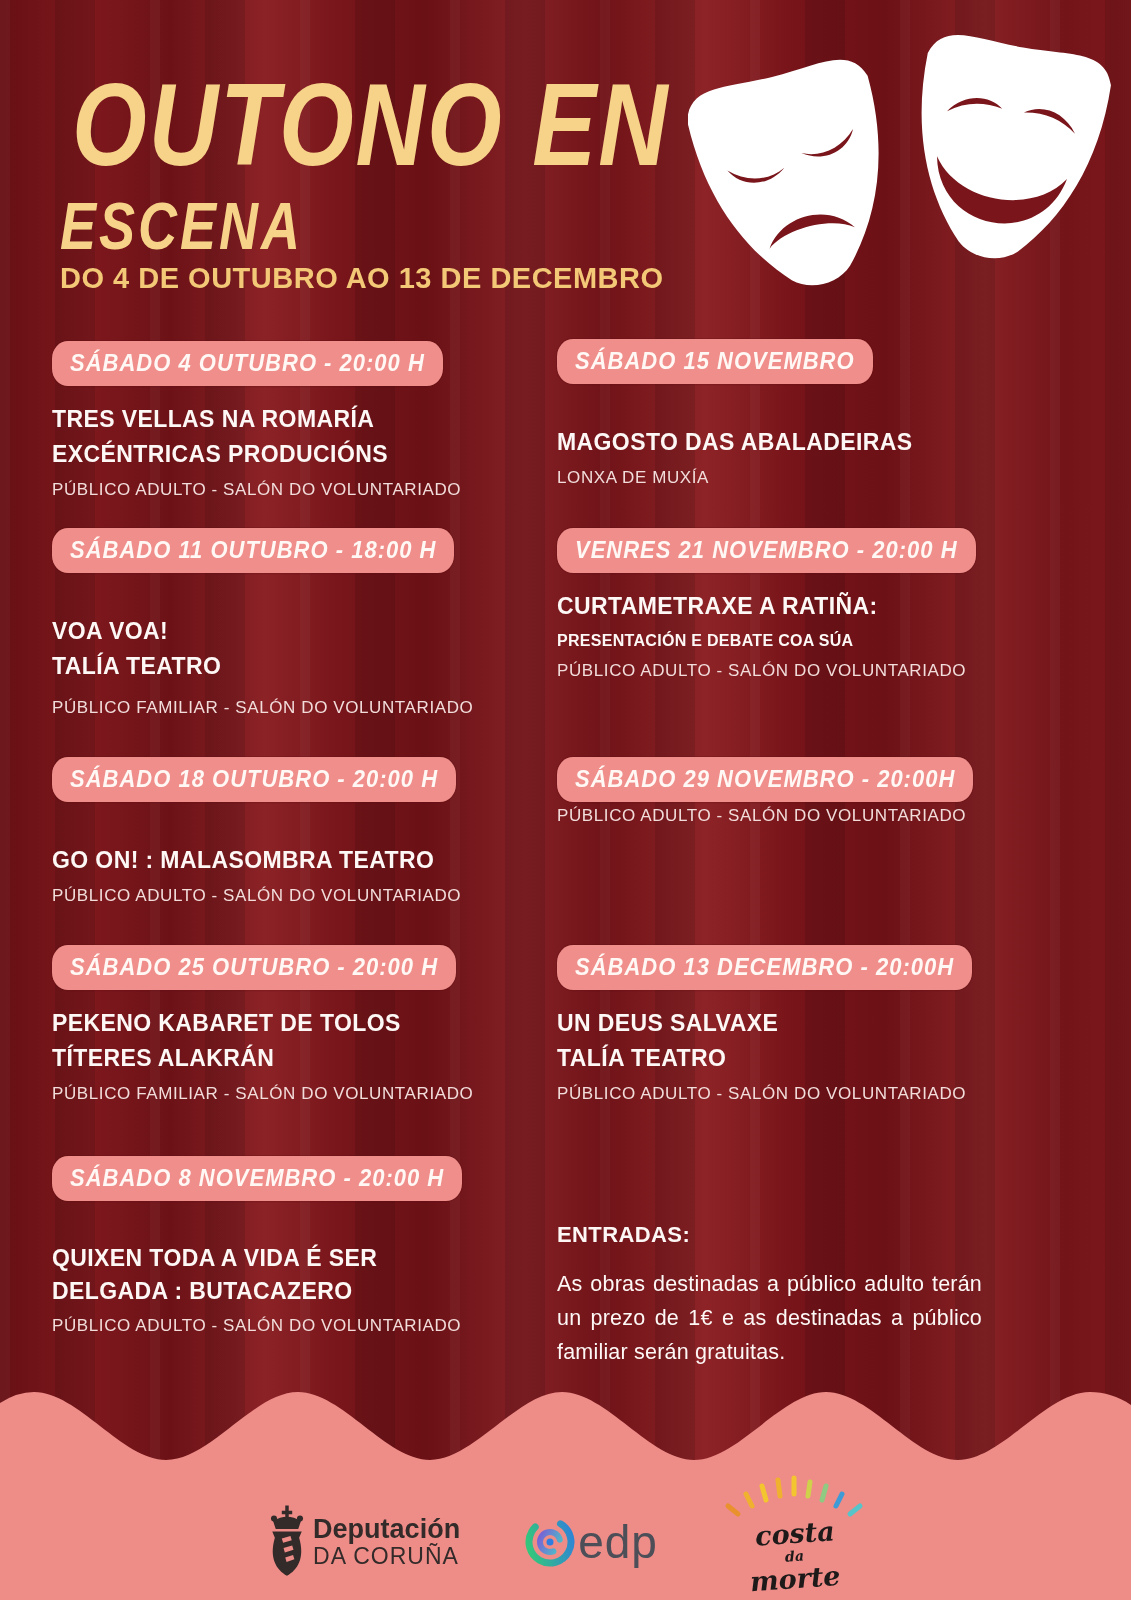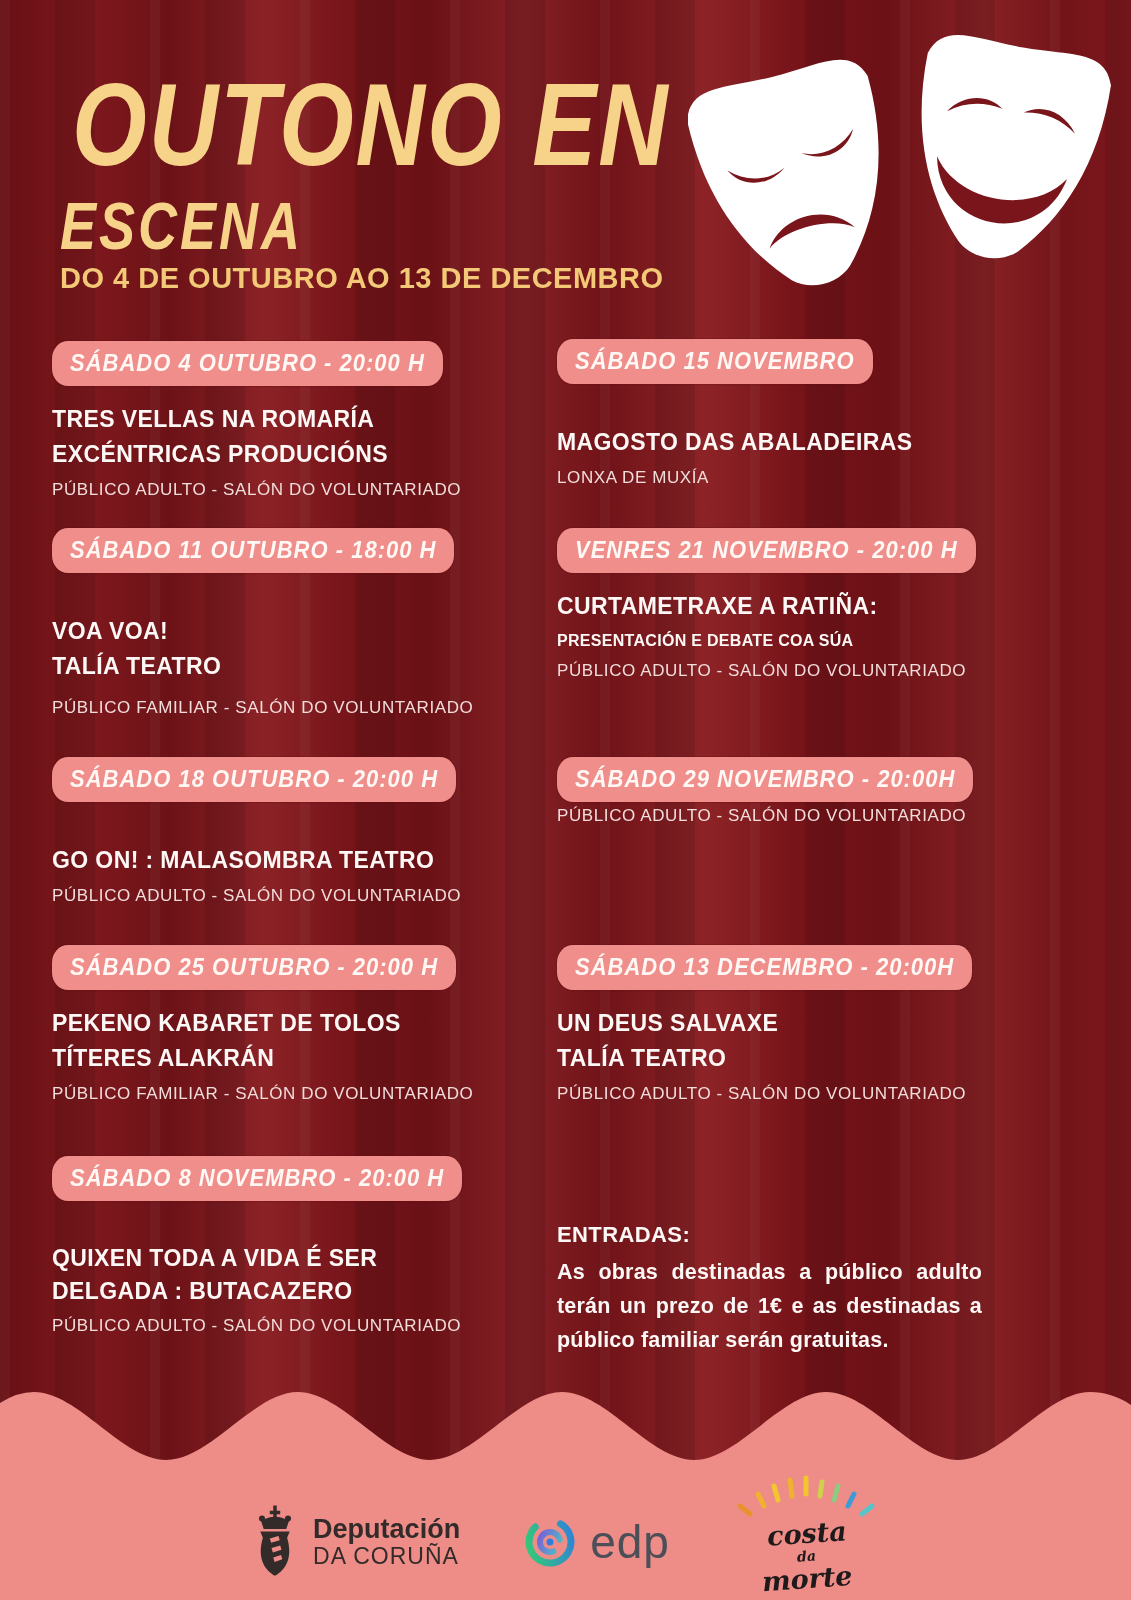--- a/index.html
+++ b/index.html
@@ -25,27 +25,27 @@
     transform:scaleY(1.1);transform-origin:left top;white-space:nowrap;}
   .etitle{margin:20px 0 0 0;font-size:23px;font-weight:700;color:#fdf8f6;letter-spacing:0.4px;line-height:35px;}
   .etitle .tline{display:block;}
   .esub{margin:2px 0 0 0;font-size:16px;font-weight:700;color:#fdf8f6;letter-spacing:0.3px;line-height:30px;}
   .esub .sline{display:block;}
   .mt-lg .etitle{margin-top:45px;}
   .mt-sm .etitle{margin-top:20px;}
   .note{margin:8px 0 0 0;font-size:17px;font-weight:400;color:#f2dddb;letter-spacing:0.6px;}
   
   .entradas{position:absolute;left:557px;top:1222px;width:425px;color:#fdf8f6;}
-  .entradas h4{margin:0 0 8px 0;font-size:22px;font-weight:700;letter-spacing:0.4px;}
-  .entradas p{margin:0;font-size:21.5px;font-weight:700;line-height:1.58;text-align:justify;letter-spacing:0.2px;}
+  .entradas h4{margin:0 0 20px 0;font-size:22px;font-weight:700;letter-spacing:0.4px;}
+  .entradas p{margin:0;font-size:21.5px;font-weight:400;line-height:1.58;text-align:justify;letter-spacing:0.2px;}
   
   .footer{position:absolute;left:0;top:1388px;width:1131px;height:212px;}
   .wave{position:absolute;left:0;top:0;display:block;}
   .sponsors{position:absolute;left:0;top:86px;width:100%;display:flex;justify-content:center;align-items:center;gap:62px;}
-  .sp{display:flex;align-items:center;gap:12px;color:#332b29;}
+  .sp{display:flex;align-items:center;color:#332b29;}
   .dep-name{font-size:27px;font-weight:700;line-height:1.05;}
   .dep-sub{font-size:23px;font-weight:400;letter-spacing:1px;}
   .con-top{font-size:14.5px;font-weight:700;letter-spacing:0.5px;}
   .con-name{font-size:31px;font-weight:700;letter-spacing:1px;line-height:1;}
   .edp-name{font-size:46px;font-weight:400;color:#4c4f58;letter-spacing:1px;}
   .costa{display:flex;flex-direction:column;align-items:center;line-height:1;color:#1d1a19;}
   .costa .c1,.costa .c3{font-family:"DejaVu Serif",serif;font-style:italic;font-weight:700;font-size:27px;transform:rotate(-4deg);}
   .costa .c2{font-family:"DejaVu Serif",serif;font-style:italic;font-weight:700;font-size:14px;margin:2px 0;transform:rotate(-4deg);}
   .costa .c4{font-size:11.5px;font-weight:400;color:#4a4543;letter-spacing:4px;margin-top:7px;}
 </style>

